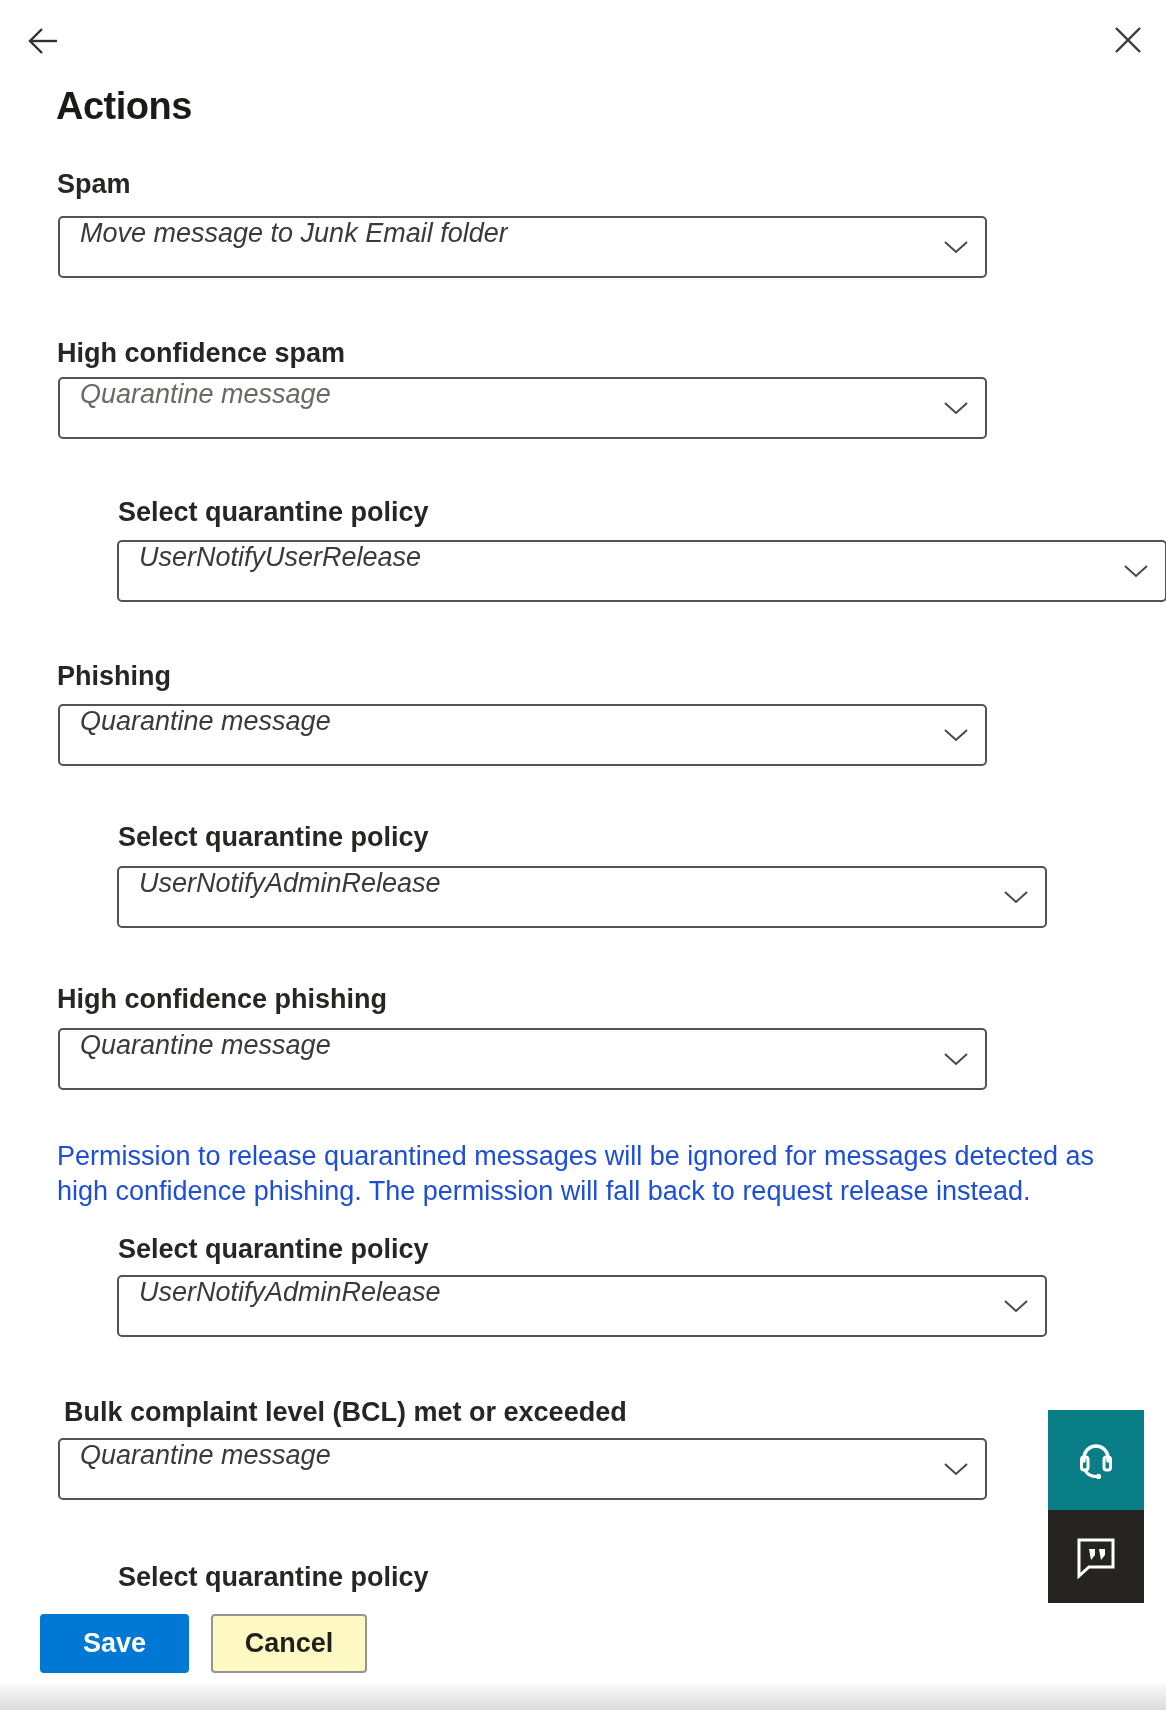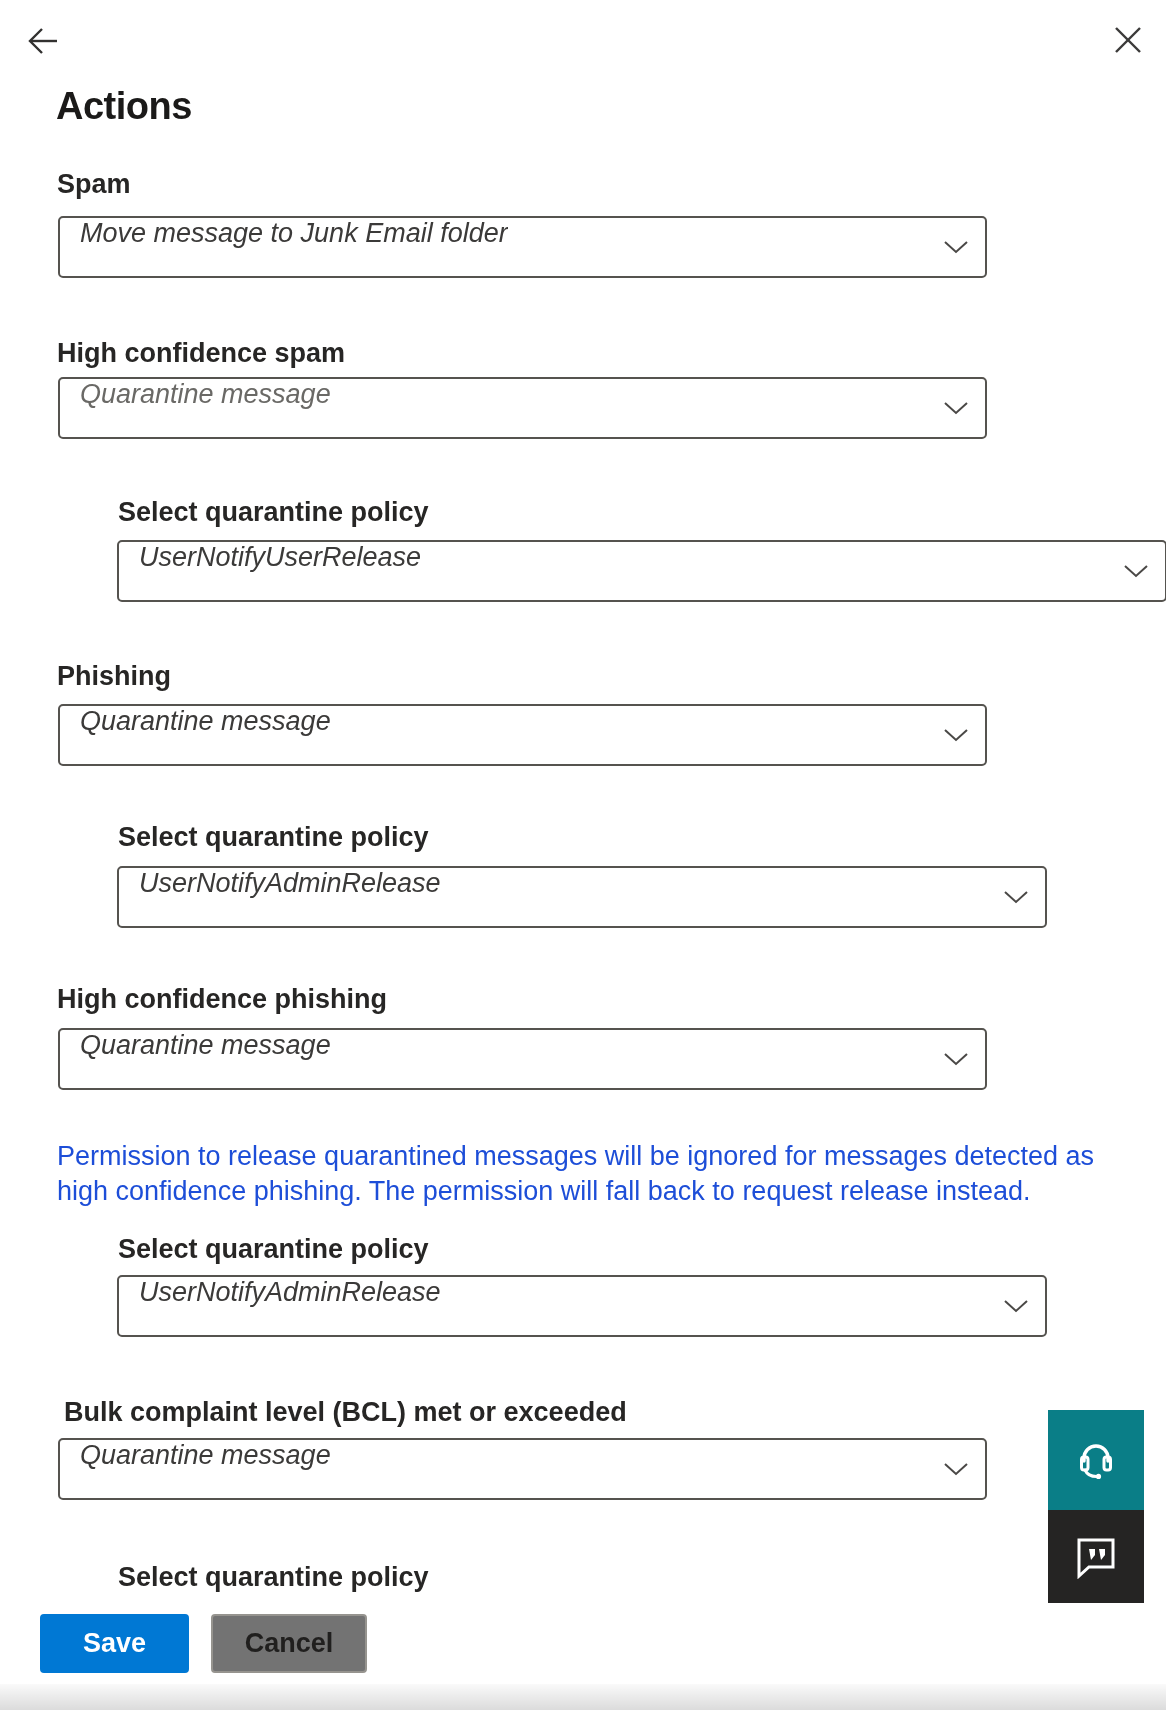--- a/index.html
+++ b/index.html
@@ -36,21 +36,21 @@
 
   
   .footer-bar { left:0; top:1592px; width:1166px; height:118px; background:#ffffff; z-index:5; }
   .bottom-strip { left:0; top:1684px; width:1166px; height:26px;
     background:linear-gradient(to bottom, rgba(0,0,0,0.02), rgba(0,0,0,0.14)); z-index:6; }
   .btn {
     position:absolute; top:1614px; height:59px; border-radius:4px;
     font-family:inherit; font-size:27px; font-weight:700; cursor:pointer; z-index:7;
   }
   .btn-primary { left:40px; width:149px; background:#0078d4; border:2px solid #0078d4; color:#ffffff; }
-  .btn-default { left:211px; width:156px; background:#737373; border:2px solid #96948f; color:#201f1e; }
+  .btn-default { left:211px; width:156px; background:#fef9c3; border:2px solid #96948f; color:#201f1e; }
 
   
   .float-btn { position:absolute; left:1048px; width:96px; border:none; cursor:pointer;
     display:flex; align-items:center; justify-content:center; z-index:8; }
   .float-help { top:1410px; height:100px; background:#0a7e87; }
   .float-feedback { top:1510px; height:93px; background:#252423; }
 </style>
 </head>
 <body>
 

